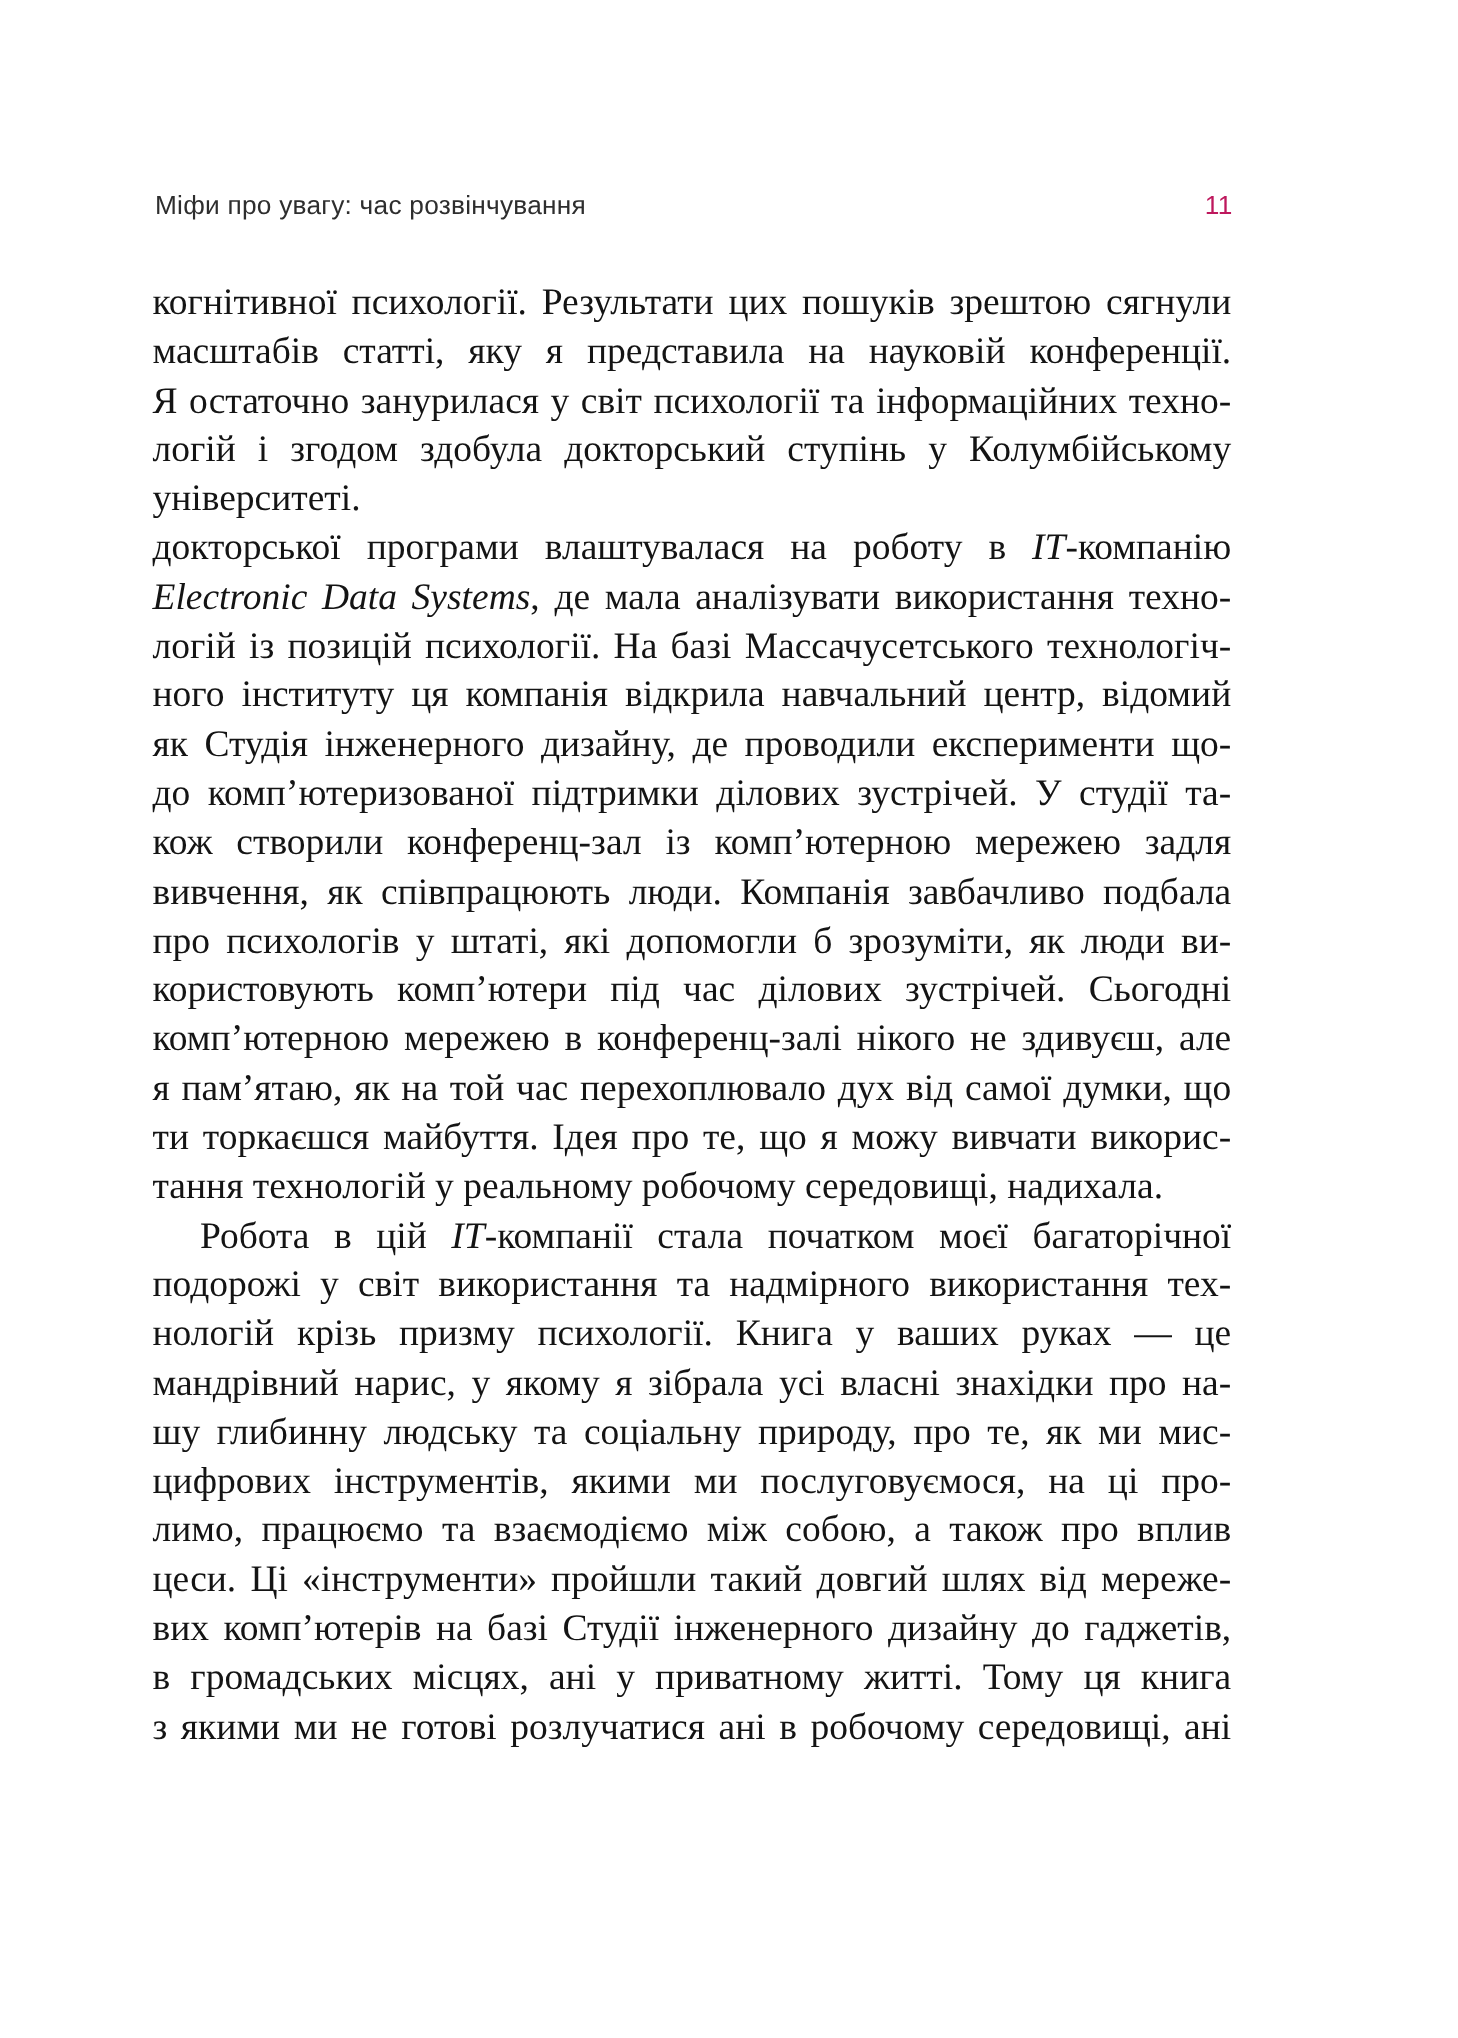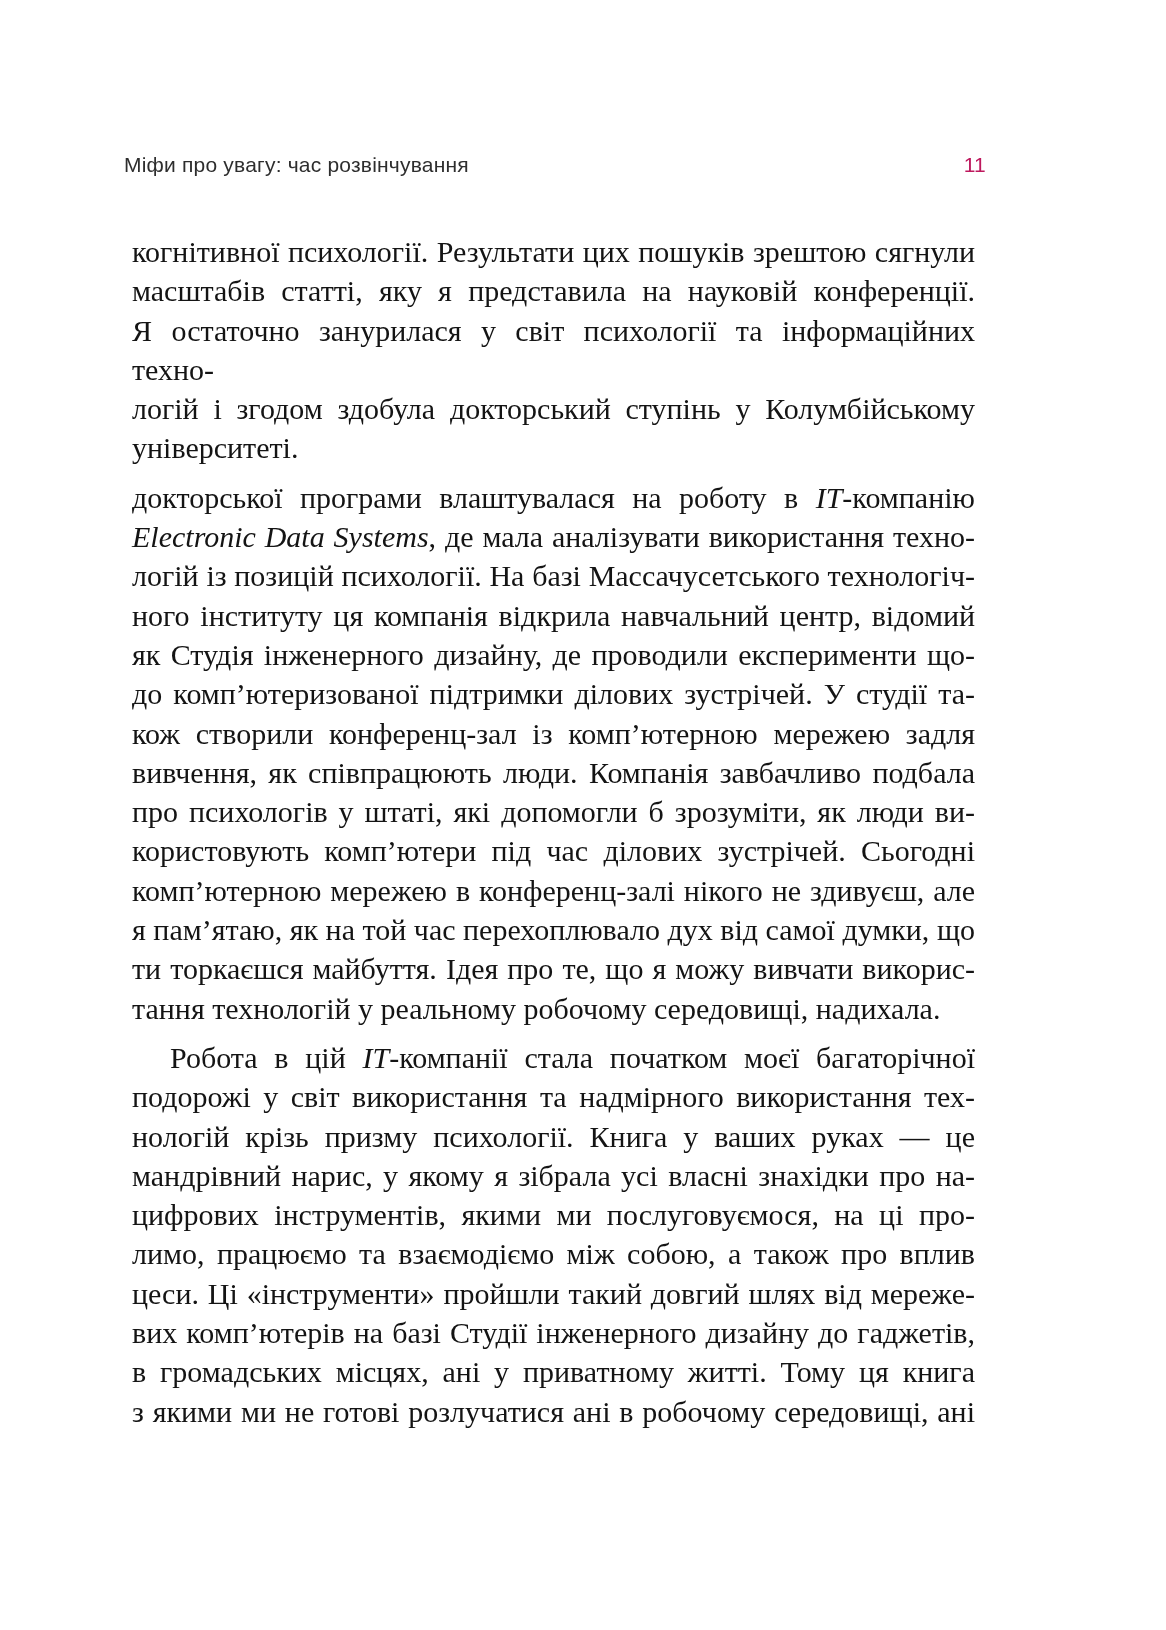--- a/index.html
+++ b/index.html
@@ -36,21 +36,21 @@
     font-size: 21px;
     color: #be185d;
   }
   .body-text {
     position: absolute;
     left: 122px;
     top: 222px;
     width: 863px;
   }
   .para {
-    margin: 10px;
+    margin: 0;
   }
   .line {
     font-size: 30px;
     line-height: 39.3px;
     text-align: justify;
     text-align-last: justify;
     white-space: normal;
   }
   .line.noj {
     text-align: center;
@@ -95,20 +95,21 @@
         <div class="line"><span>комп’ютерною мережею в конференц-залі нікого не здивуєш, але</span></div>
         <div class="line"><span>я пам’ятаю, як на той час перехоплювало дух від самої думки, що</span></div>
         <div class="line"><span>ти торкаєшся майбуття. Ідея про те, що я можу вивчати викорис-</span></div>
         <div class="line noj"><span>тання технологій у реальному робочому середовищі, надихала.</span></div>
       </div>
       <div class="para">
         <div class="line ind"><span>Робота в цій </span><i>ІТ</i><span>-компанії стала початком моєї багаторічної</span></div>
         <div class="line"><span>подорожі у світ використання та надмірного використання тех-</span></div>
         <div class="line"><span>нологій крізь призму психології. Книга у ваших руках — це</span></div>
         <div class="line"><span>мандрівний нарис, у якому я зібрала усі власні знахідки про на-</span></div>
+        <div class="line"><span>шу глибинну людську та соціальну природу, про те, як ми мис-</span></div>
         <div class="line"><span>цифрових інструментів, якими ми послуговуємося, на ці про-</span></div>
         <div class="line"><span>лимо, працюємо та взаємодіємо між собою, а також про вплив</span></div>
         <div class="line"><span>цеси. Ці «інструменти» пройшли такий довгий шлях від мереже-</span></div>
         <div class="line"><span>вих комп’ютерів на базі Студії інженерного дизайну до гаджетів,</span></div>
         <div class="line"><span>в громадських місцях, ані у приватному житті. Тому ця книга</span></div>
         <div class="line"><span>з якими ми не готові розлучатися ані в робочому середовищі, ані</span></div>
       </div>
     </div>
 
 </div>

